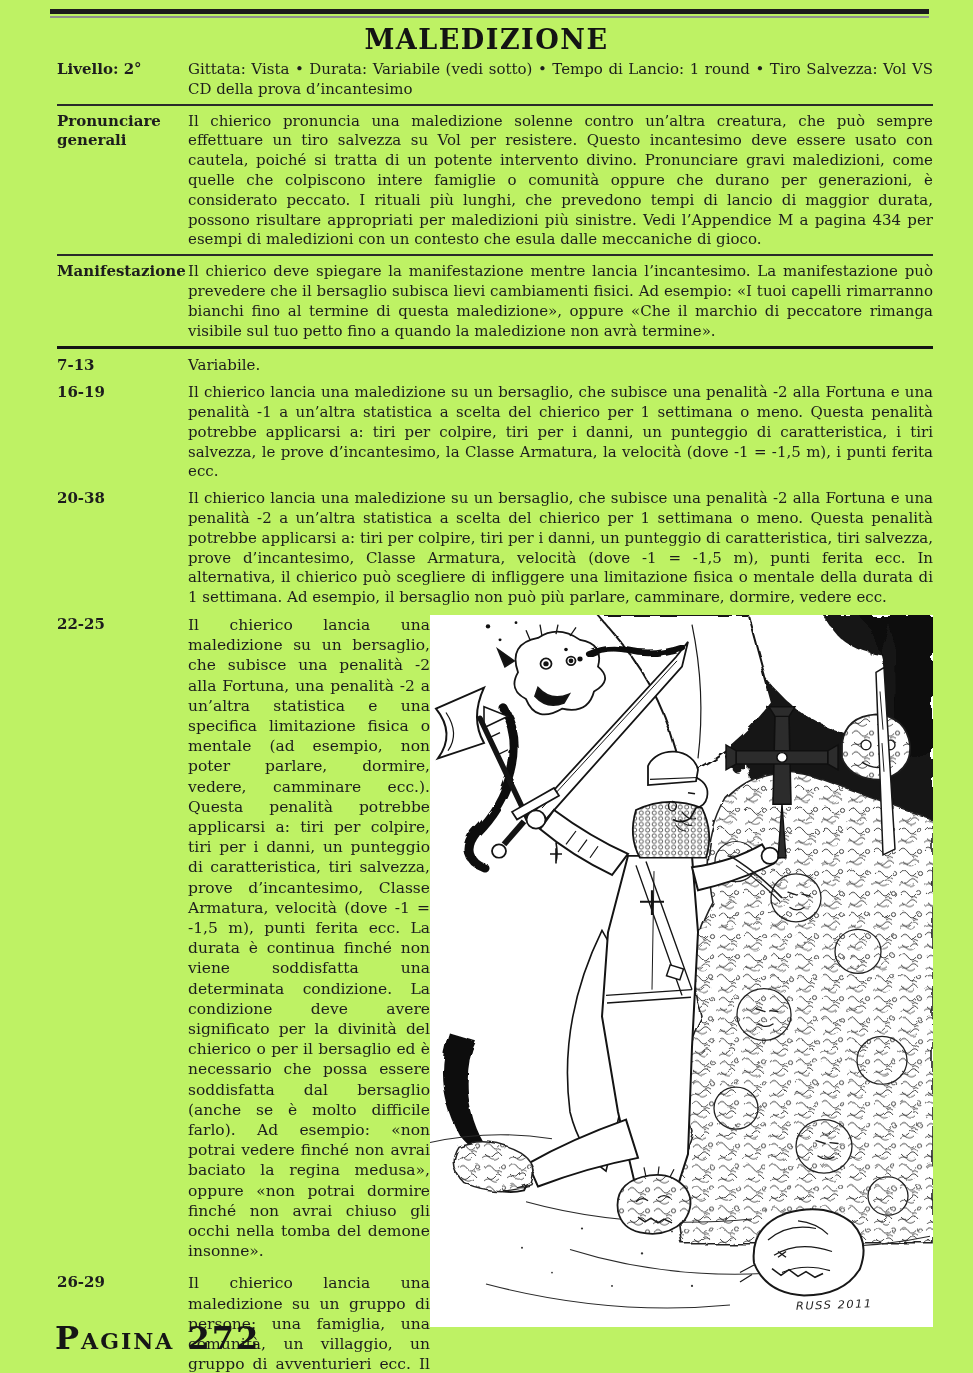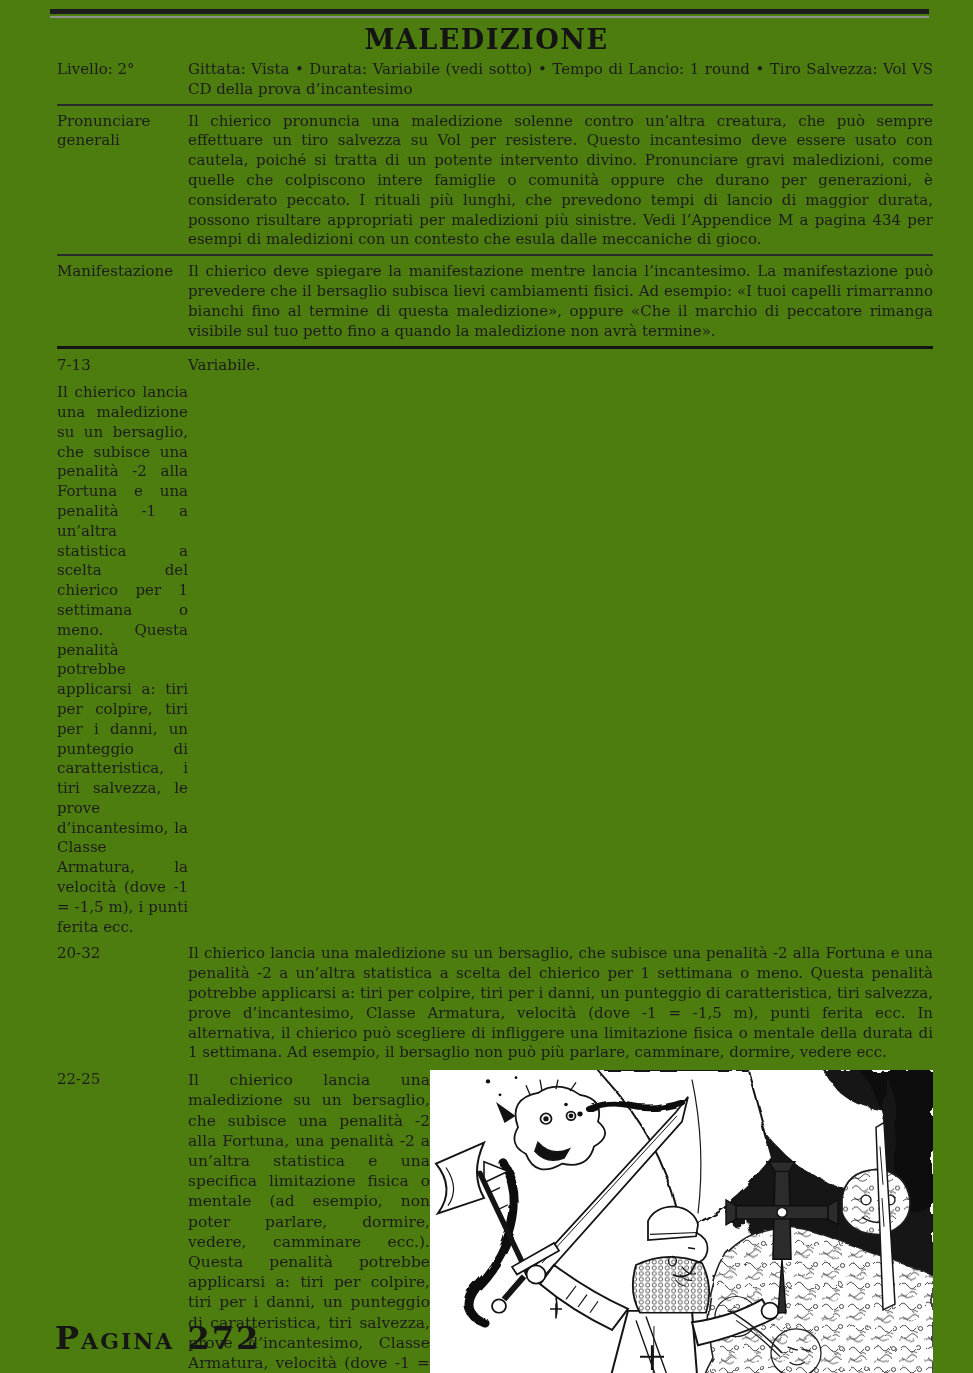--- a/index.html
+++ b/index.html
@@ -1,48 +1,48 @@
 <!DOCTYPE html>
 <html lang="it"><head>
 <meta charset="utf-8">
 <style>
   html,body { margin:0; padding:0; background:#ffffff; }
   .page {
     position:relative;
     width:973px; height:1373px;
-    background:#4d7c0f;
+    background:#bef264;
     overflow:hidden;
     font-family:"DejaVu Serif","Liberation Serif",serif;
     color:#1d1d1d;
   }
   .top-rule { position:absolute; left:50px; right:44px; top:9px; }
   .top-rule .thick { height:5px; background:#1c1c1c; }
   .top-rule .thin  { height:2px; background:#8f8f8f; margin-top:2px; }
 
   .title {
     position:absolute; top:24px; left:0; width:100%;
     margin:0; text-align:center;
     font-size:27px; font-weight:bold; letter-spacing:1.5px;
     color:#141414;
   }
 
   .spell { position:absolute; top:60px; left:57px; width:876px;
            font-size:15px; line-height:19.8px; }
   .row { display:grid; grid-template-columns:131px 1fr; }
-  .row .label { padding-right:10px; }
+  .row .label { padding-right:10px;font-weight:bold; }
   .row .text  { text-align:justify; hyphens:auto; }
   .num { margin-bottom:7px; }
   .rule { border:none; border-top:2px solid #2a2a2a; margin:4px 0 6px 0; }
   .rule.heavy { border-top:3.5px solid #151515; margin:5px 0 7px 0; }
 
   .lower { display:flex; align-items:flex-start; margin-top:2px; }
   .lower-left { width:373px; flex:0 0 373px; }
   .lower-left .row { grid-template-columns:131px 1fr; }
   .lower-left .text { font-size:15.5px; line-height:20.2px; }
-  .row7 { }
+  .row7 { margin-bottom:12px; }
 
   .art-box { width:503px; height:712px; flex:0 0 503px; }
   .art-box svg { display:block; width:503px; height:712px; }
 
   .footer {
     position:absolute; left:55px; bottom:16px;
     font-size:32px; font-weight:bold;
     font-variant:small-caps; letter-spacing:2px;
     color:#161616;
   }
@@ -79,25 +79,26 @@
     </div>
     <div class="rule heavy"></div>
 
     <div class="row num">
       <div class="label">7-13</div>
       <div class="text">Variabile.</div>
     </div>
 
 
     <div class="row num">
+      <div class="label">16-19</div>
       <div class="text">Il chierico lancia una maledizione su un bersaglio, che subisce una penalità -2 alla Fortuna e una penalità -1 a un’altra statistica a scelta del chierico per 1 settimana o meno. Questa penalità potrebbe applicarsi a: tiri per colpire, tiri per i danni, un punteggio di caratteristica, i tiri salvezza, le prove d’incantesimo, la Classe Armatura, la velocità (dove -1 = -1,5 m), i punti ferita ecc.</div>
     </div>
 
     <div class="row num">
-      <div class="label">20-32</div>
+      <div class="label">20-38</div>
       <div class="text">Il chierico lancia una maledizione su un bersaglio, che subisce una penalità -2 alla Fortuna e una penalità -2 a un’altra statistica a scelta del chierico per 1 settimana o meno. Questa penalità potrebbe applicarsi a: tiri per colpire, tiri per i danni, un punteggio di caratteristica, tiri salvezza, prove d’incantesimo, Classe Armatura, velocità (dove -1 = -1,5 m), punti ferita ecc. In alternativa, il chierico può scegliere di infliggere una limitazione fisica o mentale della durata di 1 settimana. Ad esempio, il bersaglio non può più parlare, camminare, dormire, vedere ecc.</div>
     </div>
 
     <div class="lower">
       <div class="lower-left">
 
         <div class="row row7">
           <div class="label">22-25</div>
           <div class="text">Il chierico lancia una maledizione su un bersaglio, che subisce una penalità -2 alla Fortuna, una penalità -2 a un’altra statistica e una specifica limitazione fisica o mentale (ad esempio, non poter parlare, dormire, vedere, camminare ecc.). Questa penalità potrebbe applicarsi a: tiri per colpire, tiri per i danni, un punteggio di caratteristica, tiri salvezza, prove d’incantesimo, Classe Armatura, velocità (dove -1 = -1,5 m), punti ferita ecc. La durata è continua finché non viene soddisfatta una determinata condizione. La condizione deve avere significato per la divinità del chierico o per il bersaglio ed è necessario che possa essere soddisfatta dal bersaglio (anche se è molto difficile farlo). Ad esempio: «non potrai vedere finché non avrai baciato la regina medusa», oppure «non potrai dormire finché non avrai chiuso gli occhi nella tomba del demone insonne».</div>
         </div>

